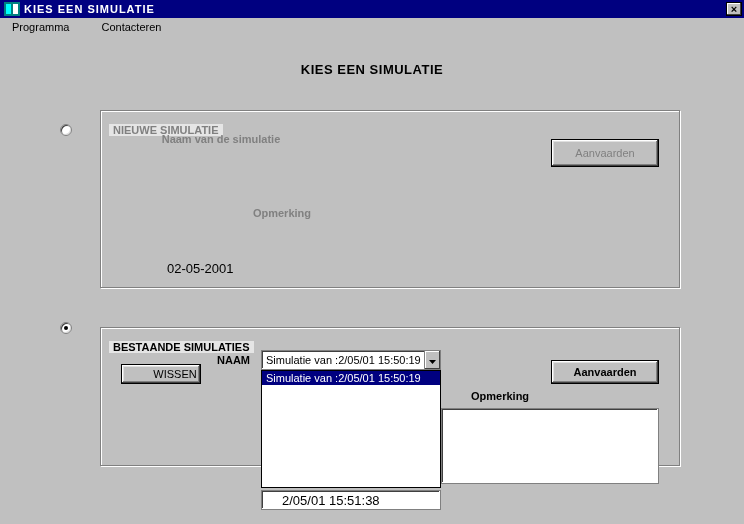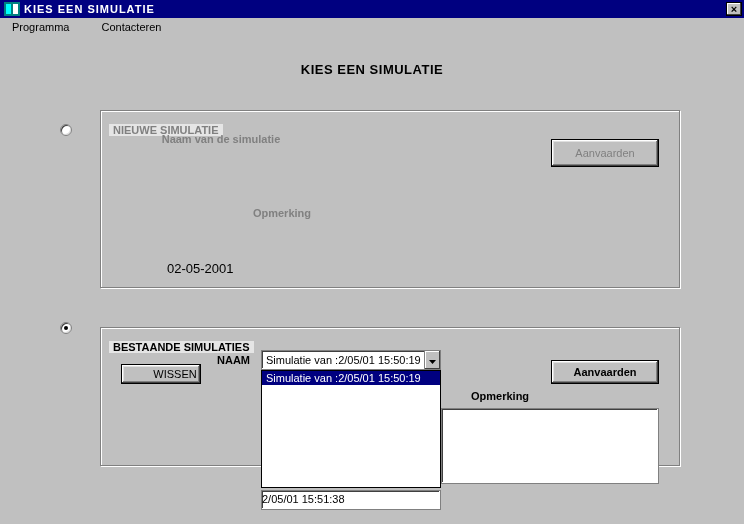--- a/index.html
+++ b/index.html
@@ -87,21 +87,21 @@
     font-size:11px;
   }
   .dropdown-item {
     padding:1px 4px; white-space:nowrap;
   }
   .dropdown-item.selected { background:#000080; color:#fff; }
 
   .textbox {
     background:#fff; border:1px solid #808080;
     box-shadow: inset -1px -1px #fff, inset 1px 1px #404040;
-    padding:2px 0; font-size:11px;
+    padding:2px 20px; font-size:13px;
   }
 
   .radio-holder { position:absolute; }
 </style>
 </head>
 <body>
 
 <div class="titlebar">
   <div class="titlebar-left">
     <span class="titlebar-icon">

